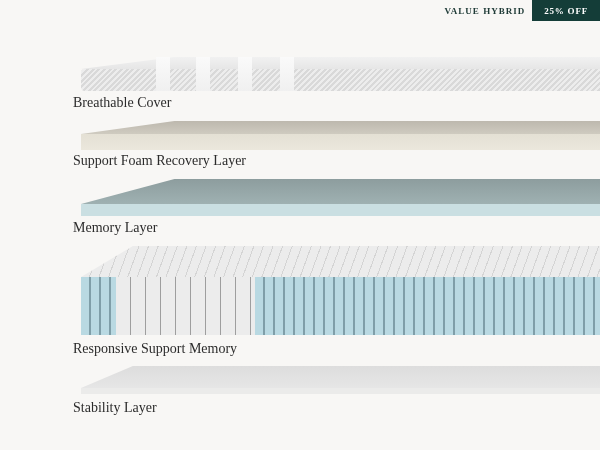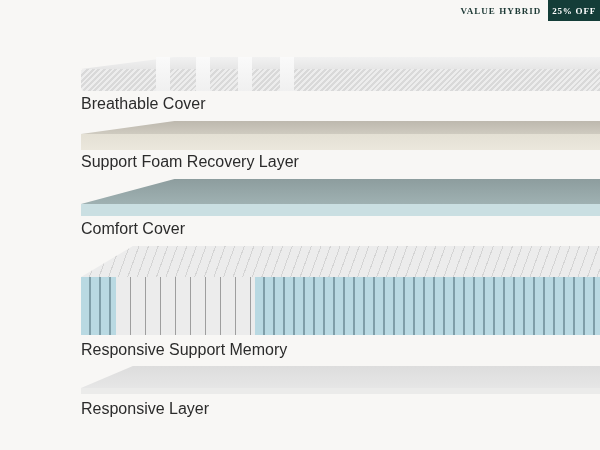--- a/index.html
+++ b/index.html
@@ -1,22 +1,22 @@
 <!DOCTYPE html>
 <html><head>
   <meta charset="utf-8">
   <style>
     * { margin: 0; padding: 0; box-sizing: border-box; }
     html, body { width: 600px; height: 450px; overflow: hidden; }
     body { background: #f8f7f5; position: relative; font-family: "DejaVu Sans", sans-serif; }
 
     .badges { position: absolute; top: 0; right: 0; display: flex; height: 21px; align-items: stretch; margin-left: 22px; }
     .badge-name { font-family: "Liberation Serif", "DejaVu Serif", serif; font-weight: bold; font-size: 9px; letter-spacing: 1px; color: #1e3a36; padding: 0 7px; display: flex; align-items: center; background: #f8f7f5; }
-    .badge-off { font-family: "Liberation Serif", "DejaVu Serif", serif; font-weight: bold; font-size: 9px; letter-spacing: 0.8px; color: #ffffff; background: #143d38; padding: 0 4px; display: flex; align-items: center; }
-    .label { position: absolute; left: 81px; font-size: 16px; color: #2b2b2b; font-family: Liberation Sans, sans-serif; }
+    .badge-off { font-family: "Liberation Serif", "DejaVu Serif", serif; font-weight: bold; font-size: 9px; letter-spacing: 0.8px; color: #ffffff; background: #143d38; padding: 0 12px; display: flex; align-items: center; }
+    .label { position: absolute; left: 73px; font-size: 14px; color: #2b2b2b; font-family: Liberation Serif, serif; }
 
     
     .cover-top { position: absolute; left: 81px; right: 0; top: 57px; height: 12px;
       background: linear-gradient(180deg, #f1f1f1, #e6e6e6);
       clip-path: polygon(18% 0, 100% 0, 100% 100%, 0 100%); }
     .cover-front { position: absolute; left: 81px; right: 0; top: 69px; height: 22px;
       background: repeating-linear-gradient(135deg, #d9d9d9 0 2px, #ededed 2px 4px);
       border-radius: 4px 0 0 4px; }
     .cover-stripe { position: absolute; top: 57px; height: 34px; width: 14px; background: linear-gradient(180deg,#fafafa,#f0f0f0); }
 
@@ -71,29 +71,29 @@
 <div>
   <div class="mem-top"></div>
   <div class="mem-front"></div>
 </div>
 <div class="label" style="top:153px">Support Foam Recovery Layer</div>
 
 <div>
   <div class="comf-top"></div>
   <div class="comf-front"></div>
 </div>
-<div class="label" style="top:220px">Comfort Cover</div>
+<div class="label" style="top:220px">Memory Layer</div>
 
 <div>
   <div class="sup-top"></div>
   <div class="sup-front">
     <div class="coil-blue" style="width:35px"></div>
     <div class="coil-white" style="width:139px"></div>
     <div class="coil-blue" style="flex:1"></div>
   </div>
 </div>
 <div class="label" style="top:341px">Responsive Support Memory</div>
 
 <div>
   <div class="stab-top"></div>
   <div class="stab-front"></div>
 </div>
-<div class="label" style="top:400px">Responsive Layer</div>
+<div class="label" style="top:400px">Stability Layer</div>
 
 </body></html>

